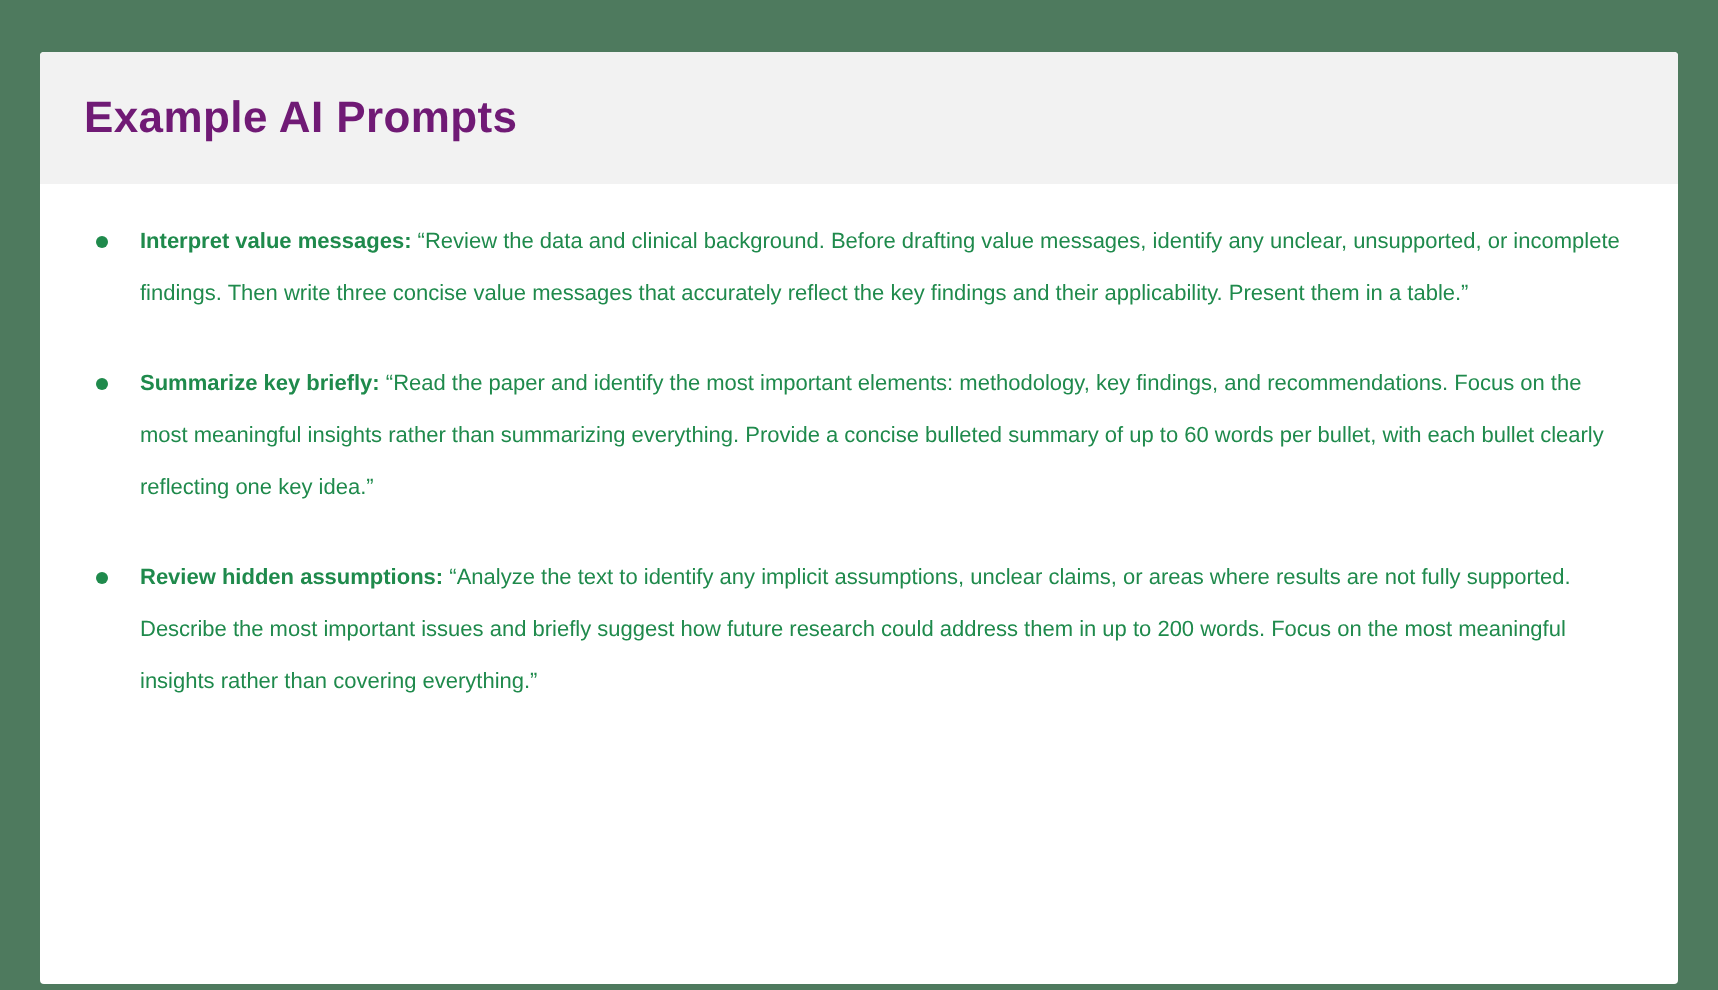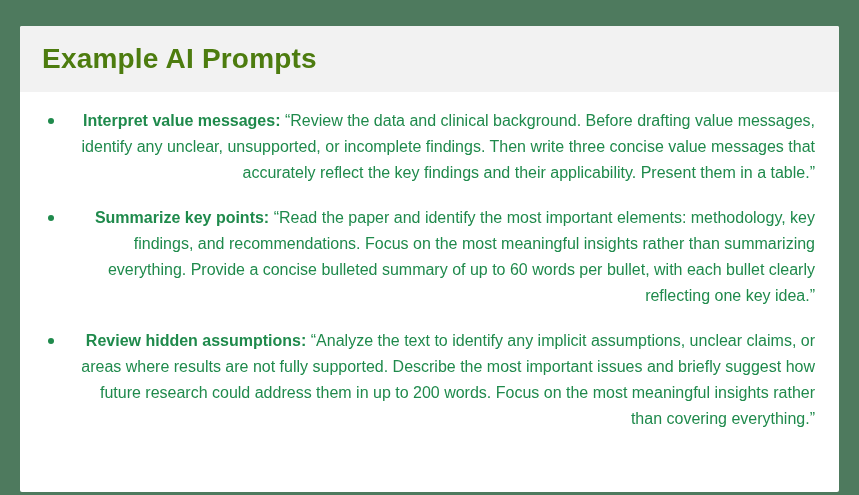--- a/index.html
+++ b/index.html
@@ -31,42 +31,41 @@
   }
   .card-header {
     height: 66px;
     background: #f2f2f2;
     display: flex;
     align-items: center;
     padding: 0 0 0 22px;
     box-sizing: border-box;
   }
   .card-title {
-    font-size: 28px;
+    font-size: 22px;
     font-weight: bold;
-    color: #4d7c0f;
+    color: #701a75;
     letter-spacing: 0.2px;
   }
   .card-body {
     padding: 16px 24px 0 24px;
     box-sizing: border-box;
   }
   ul.prompt-list {
     list-style: none;
     margin: 0;
     padding: 0;
   }
   ul.prompt-list li.prompt-item {
     position: relative;
     padding-left: 26px;
     margin-bottom: 19px;
-    font-size: 16px;
+    font-size: 11px;
     line-height: 26px;
     color: #1f8a4c;
-    text-align: right;
   }
   ul.prompt-list li.prompt-item .bullet {
     position: absolute;
     left: 4px;
     top: 10px;
     width: 6px;
     height: 6px;
     background: #1f8a4c;
     border-radius: 50%;
   }
@@ -104,21 +103,21 @@
       <ul class="prompt-list">
 
         <li class="prompt-item">
           <span class="bullet"></span>
           <span class="prompt-label">Interpret value messages:</span>
           <span class="prompt-text">“Review the data and clinical background. Before drafting value messages, identify any unclear, unsupported, or incomplete findings. Then write three concise value messages that accurately reflect the key findings and their applicability. Present them in a table.”</span>
         </li>
 
         <li class="prompt-item">
           <span class="bullet"></span>
-          <span class="prompt-label">Summarize key points:</span>
+          <span class="prompt-label">Summarize key briefly:</span>
           <span class="prompt-text">“Read the paper and identify the most important elements: methodology, key findings, and recommendations. Focus on the most meaningful insights rather than summarizing everything. Provide a concise bulleted summary of up to 60 words per bullet, with each bullet clearly reflecting one key idea.”</span>
         </li>
 
         <li class="prompt-item">
           <span class="bullet"></span>
           <span class="prompt-label">Review hidden assumptions:</span>
           <span class="prompt-text">“Analyze the text to identify any implicit assumptions, unclear claims, or areas where results are not fully supported. Describe the most important issues and briefly suggest how future research could address them in up to 200 words. Focus on the most meaningful insights rather than covering everything.”</span>
         </li>
 
       </ul>

